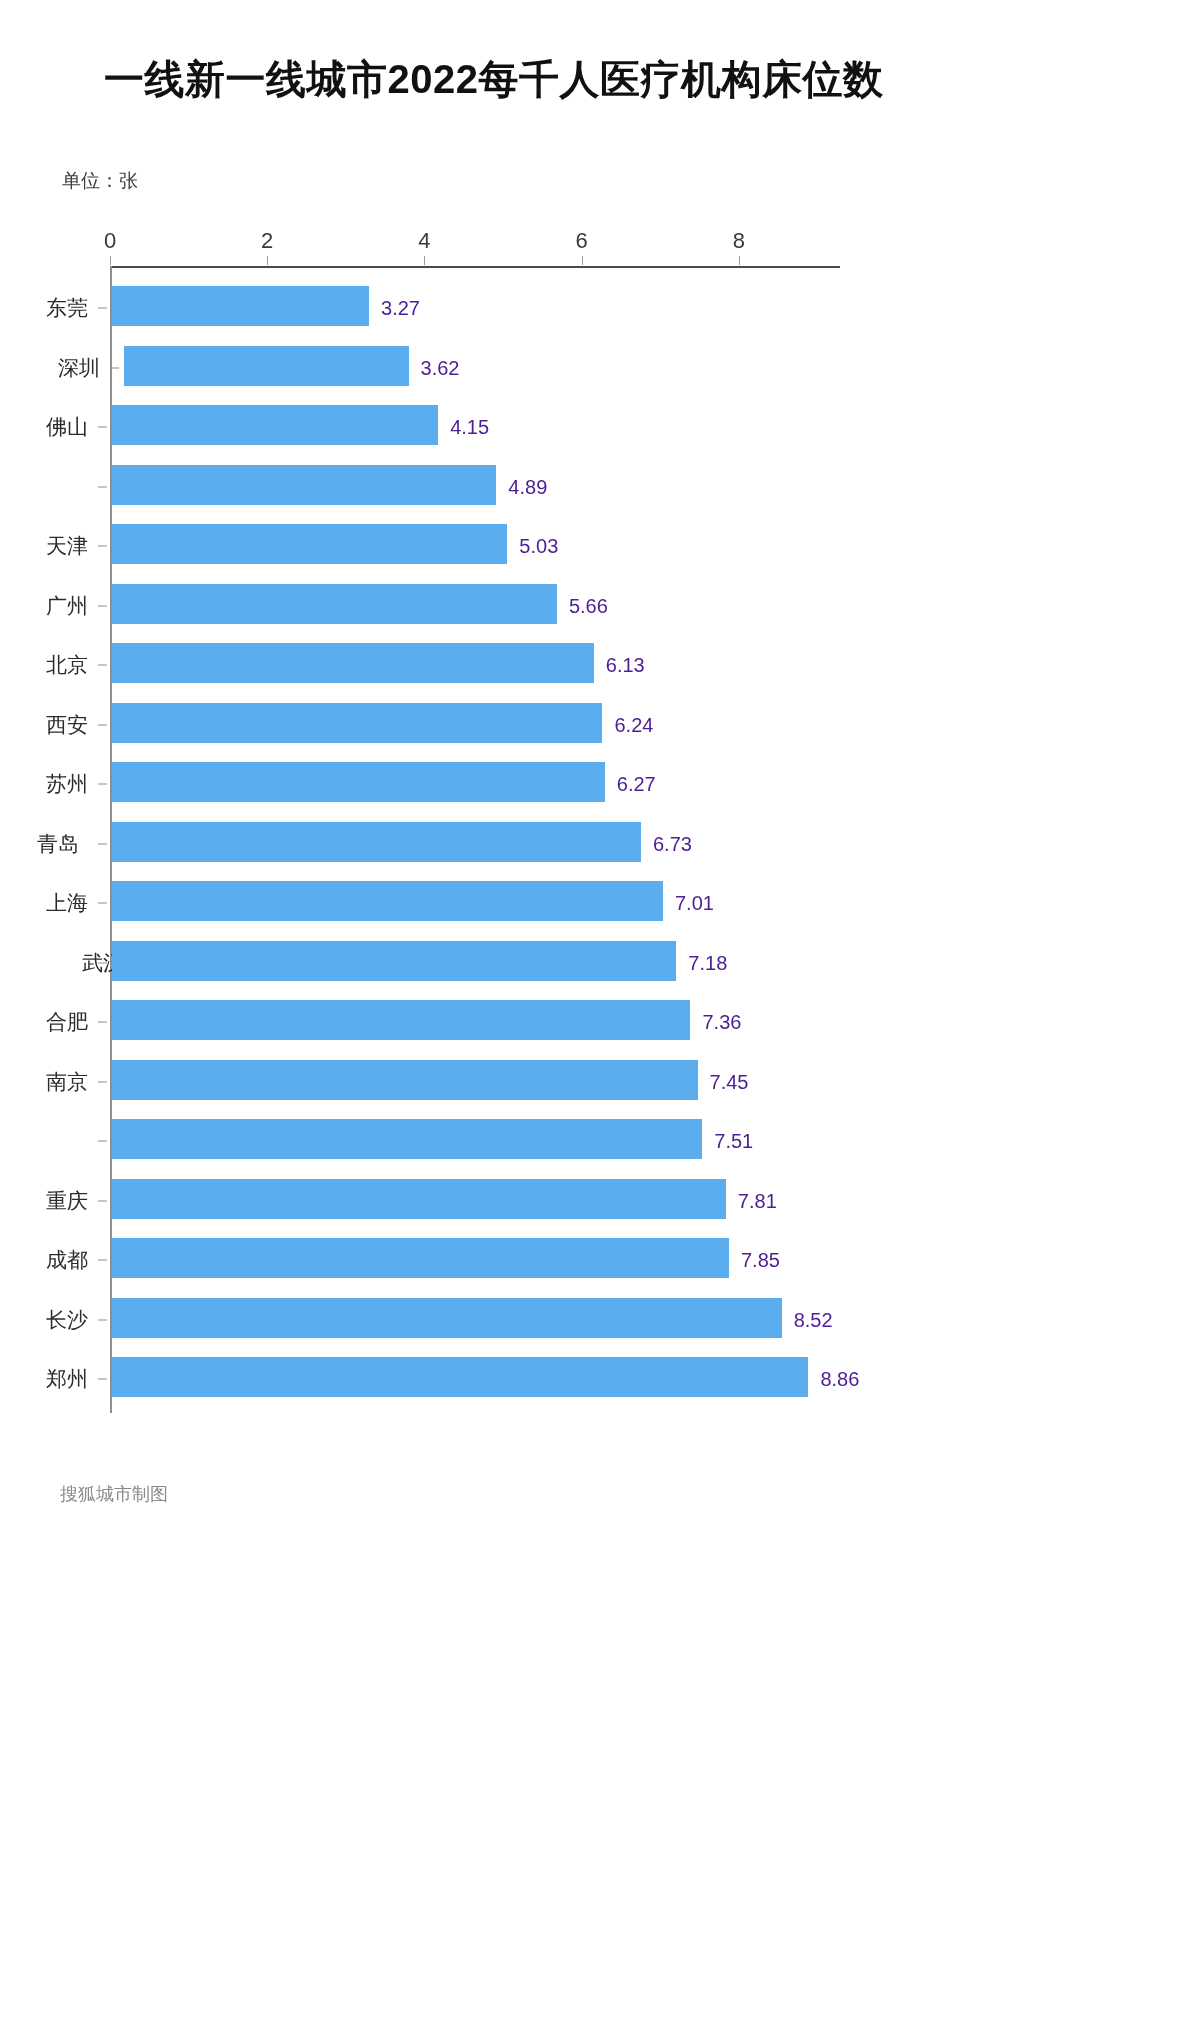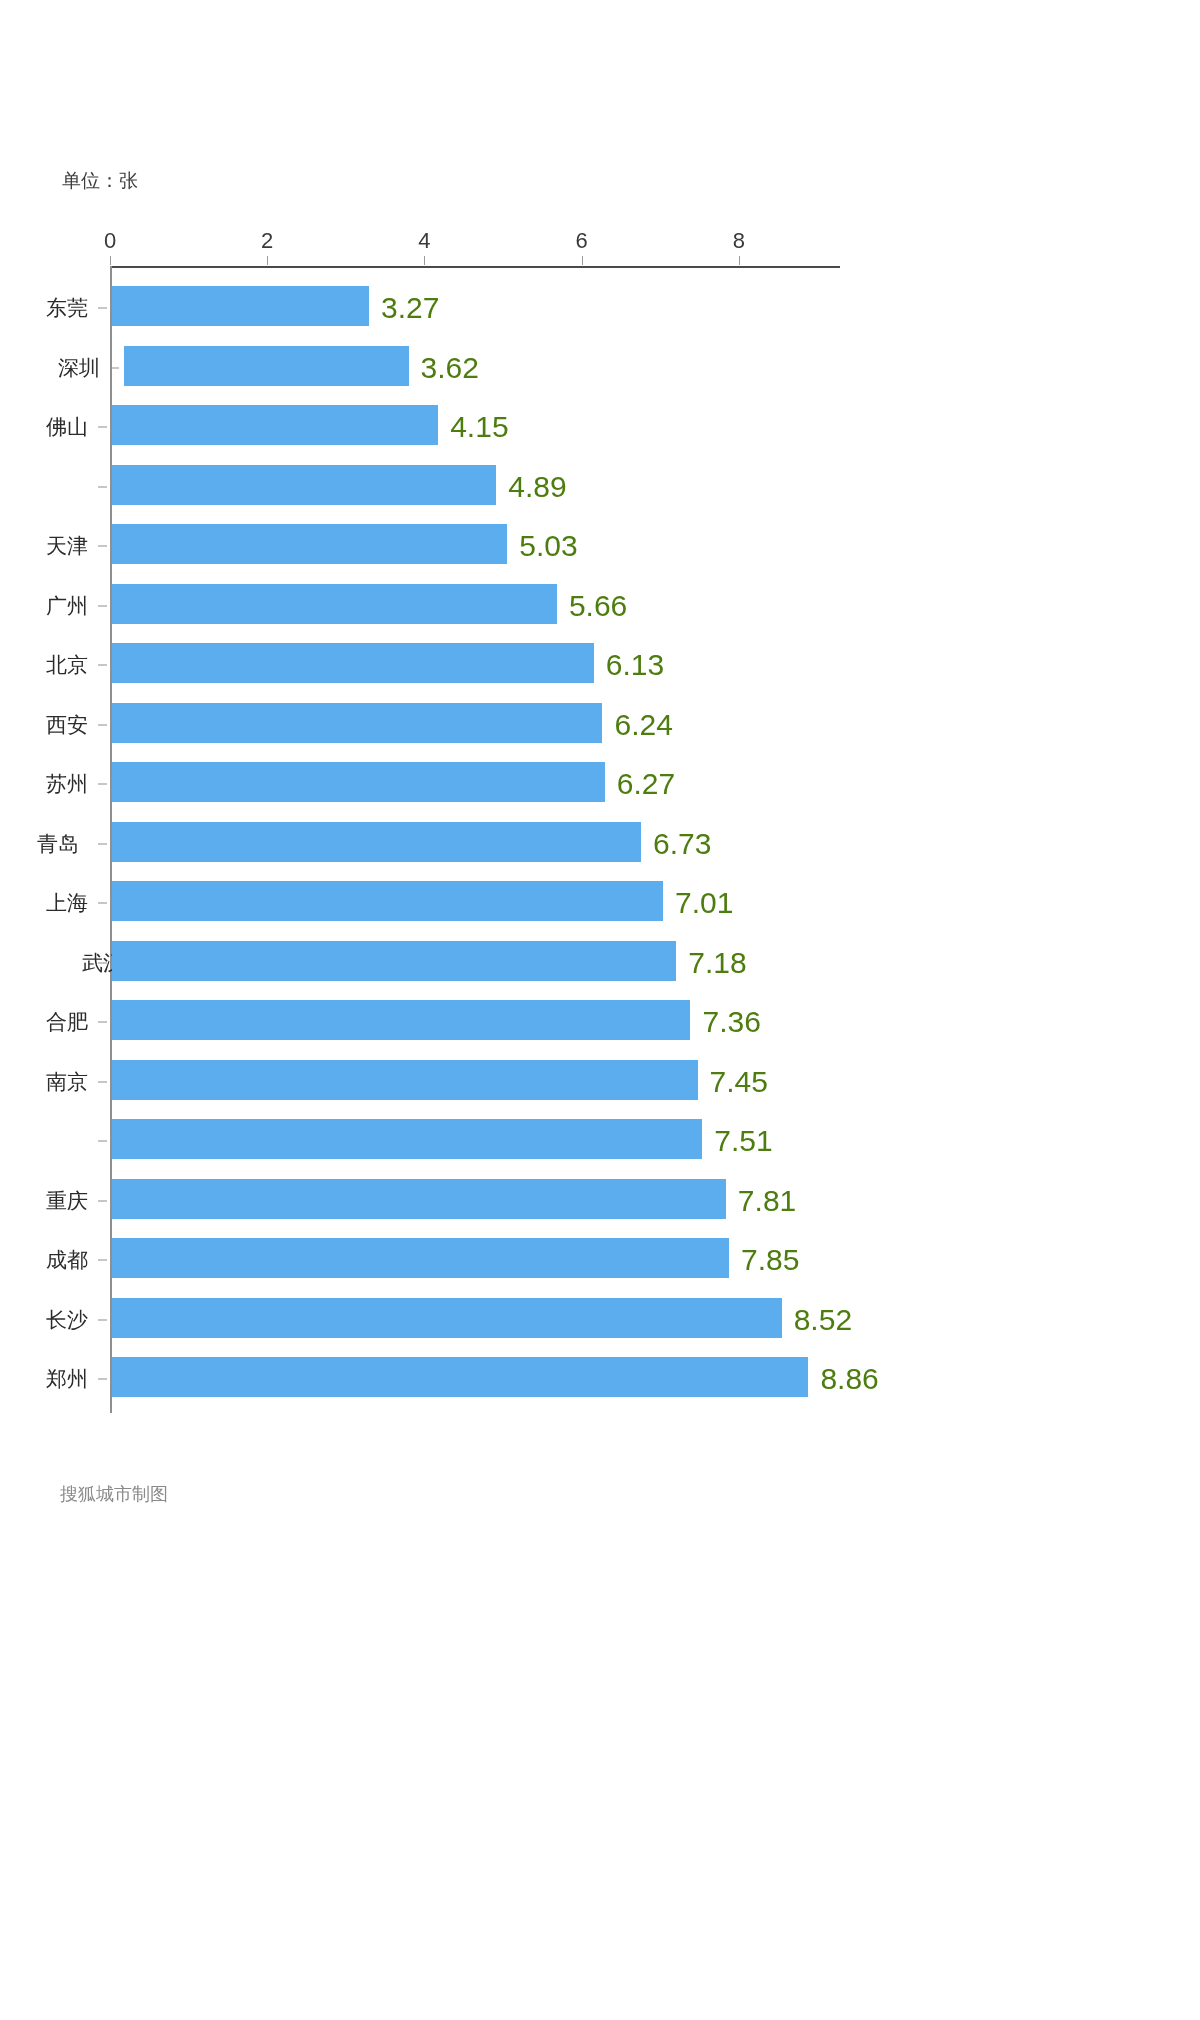--- a/index.html
+++ b/index.html
@@ -104,22 +104,22 @@
     position: absolute;
     left: 112px;
     top: 8px;
     height: 40px;
     background: #5BADEE;
   }
   .bar-value {
     position: absolute;
     top: 50%;
     transform: translateY(-50%);
-    font-size: 30px;
-    color: #4d7c0f;
+    font-size: 20px;
+    color: #4c1d95;
     white-space: nowrap;
   }
 
   
   #source-note {
     position: absolute;
     left: 60px;
     top: 1362px;
     font-size: 17px;
     color: #555555;
@@ -160,20 +160,21 @@
     padding: 11px 14px 15px 14px;
     border-radius: 6px;
     letter-spacing: 2px;
   }
 </style>
 </head>
 <body>
 
 <div id="plot">
 
+  <div id="chart-title">一线新一线城市2022每千人医疗机构床位数</div>
   <div id="unit-label">单位：张</div>
 
   <div id="axis-ticks-container">
       <div class="tick-label" style="left: 110px;">0</div>
       <div class="tick-mark" style="left: 110px;"></div>
       <div class="tick-label" style="left: 267.2px;">2</div>
       <div class="tick-mark" style="left: 267.2px;"></div>
       <div class="tick-label" style="left: 424.4px;">4</div>
       <div class="tick-mark" style="left: 424.4px;"></div>
       <div class="tick-label" style="left: 581.6px;">6</div>

